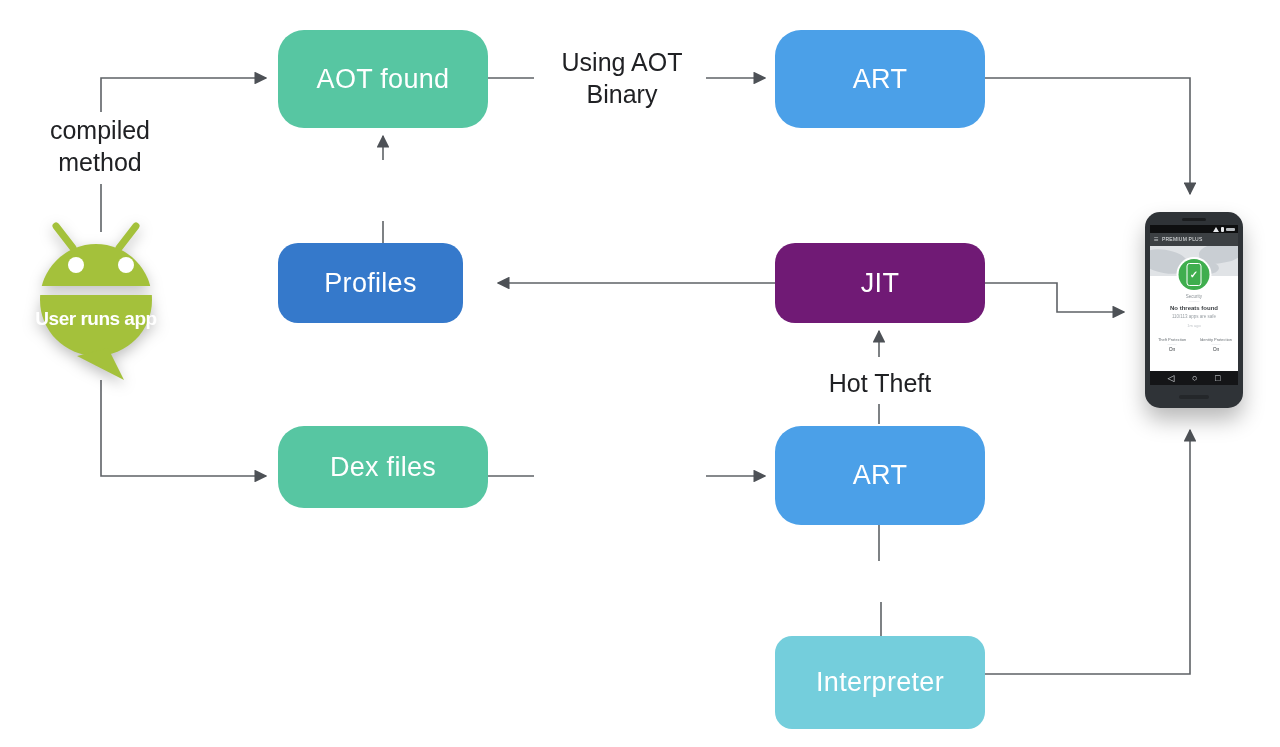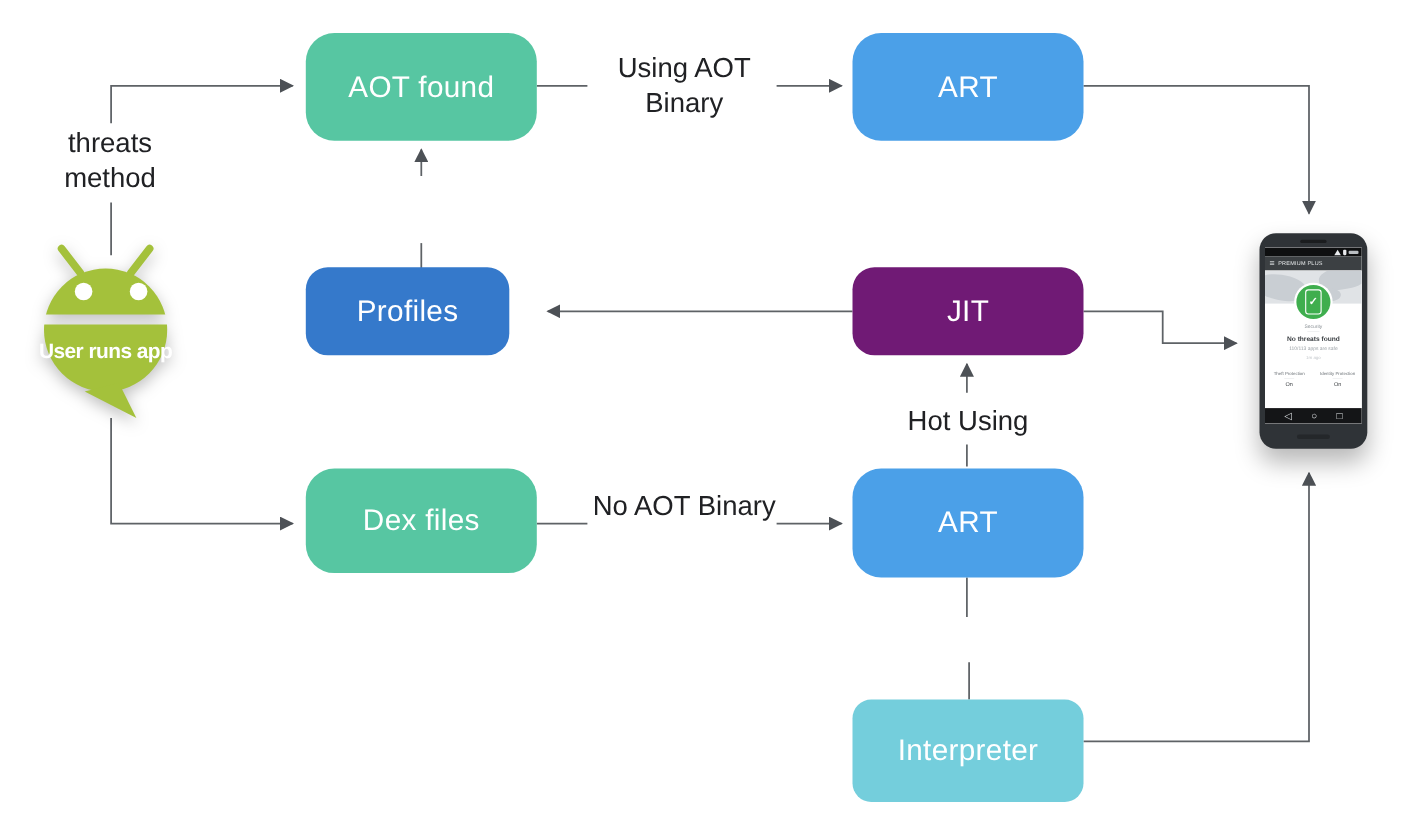--- a/index.html
+++ b/index.html
@@ -10,21 +10,21 @@
         color:#fff;font-size:27px;font-weight:500;letter-spacing:.3px;}
   .r-big{border-radius:26px;}
   .r-mid{border-radius:20px;}
   .r-sm{border-radius:17px;}
   .lbl{position:absolute;font-size:25px;color:#202124;text-align:center;line-height:1.28;}
   
   #aot-binary{left:278px;top:30px;width:210px;height:98px;}
   #art-top{left:775px;top:30px;width:210px;height:98px;}
   #profiles{left:278px;top:243px;width:185px;height:80px;}
   #jit{left:775px;top:243px;width:210px;height:80px;}
-  #dex-files{left:278px;top:426px;width:210px;height:95px;}
+  #dex-files{left:278px;top:426px;width:210px;height:82px;}
   #art-bottom{left:775px;top:426px;width:210px;height:99px;}
   #interpreter{left:775px;top:636px;width:210px;height:93px;}
   
   #lbl-compiled{left:24px;top:114px;width:152px;}
   #lbl-using{left:532px;top:46px;width:180px;}
   #lbl-dex2oat{left:308px;top:174px;width:150px;}
   #lbl-noaot{left:532px;top:444px;width:180px;}
   #lbl-hot{left:790px;top:367px;width:180px;}
   #lbl-cold{left:790px;top:569px;width:180px;}
   
@@ -113,24 +113,23 @@
     <circle cx="73" cy="82" r="56" clip-path="url(#clip-top)" fill="#A4C13B"></circle>
     <g clip-path="url(#clip-bottom)">
       <circle cx="73" cy="82" r="56" fill="#A4C13B"></circle>
     </g>
     <polygon points="85,130 101,162 54,138" fill="#A4C13B"></polygon>
     <circle cx="53" cy="47" r="8" fill="#fff"></circle>
     <circle cx="103" cy="47" r="8" fill="#fff"></circle>
     <text x="73" y="107" text-anchor="middle" fill="#fff" font-size="19" font-weight="bold" font-family="Liberation Sans, sans-serif" letter-spacing="-0.5">User runs app</text>
   </svg>
 
-  <div class="lbl" id="lbl-compiled">threats method</div>
+  <div class="lbl" id="lbl-compiled">compiled method</div>
   <div class="lbl" id="lbl-using">Using AOT Binary</div>
-  <div class="lbl" id="lbl-noaot">No AOT Binary</div>
-  <div class="lbl" id="lbl-hot">Hot Using</div>
+  <div class="lbl" id="lbl-hot">Hot Theft</div>
 
   <div class="node r-big" id="aot-binary" style="background: rgb(87, 198, 162);">AOT found</div>
   <div class="node r-big" id="art-top" style="background: rgb(75, 160, 232);">ART</div>
   <div class="node r-mid" id="profiles" style="background: rgb(53, 121, 203);">Profiles</div>
   <div class="node r-mid" id="jit" style="background: #701a75;">JIT</div>
   <div class="node r-big" id="dex-files" style="background: rgb(87, 198, 162);">Dex files</div>
   <div class="node r-big" id="art-bottom" style="background: rgb(75, 160, 232);">ART</div>
   <div class="node r-sm" id="interpreter" style="background: rgb(116, 206, 220);">Interpreter</div>
 
   <div id="phone">

